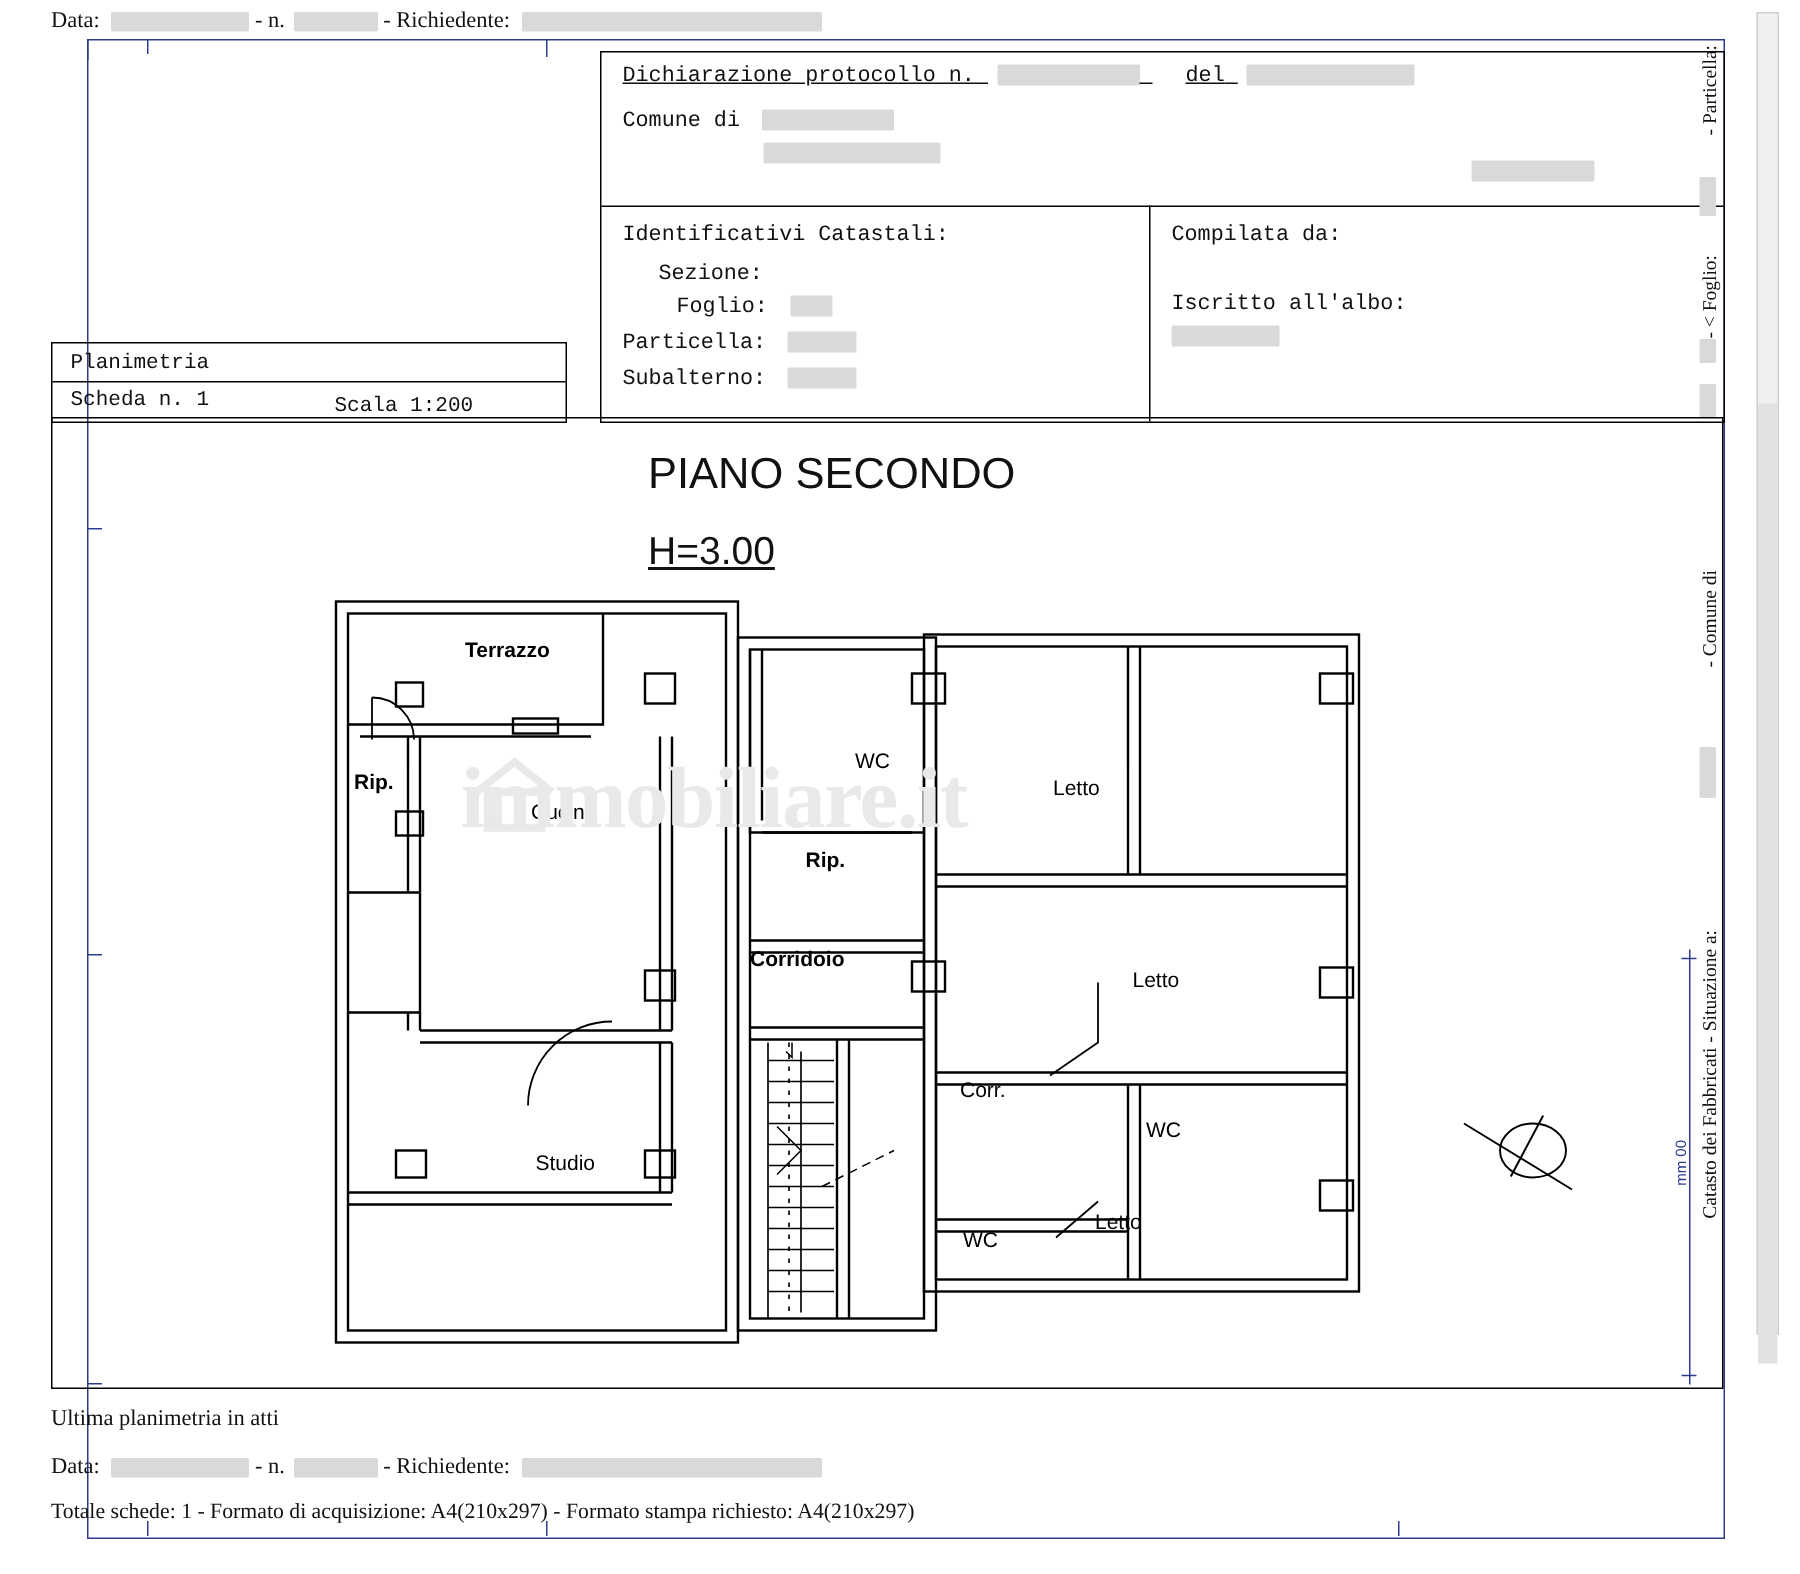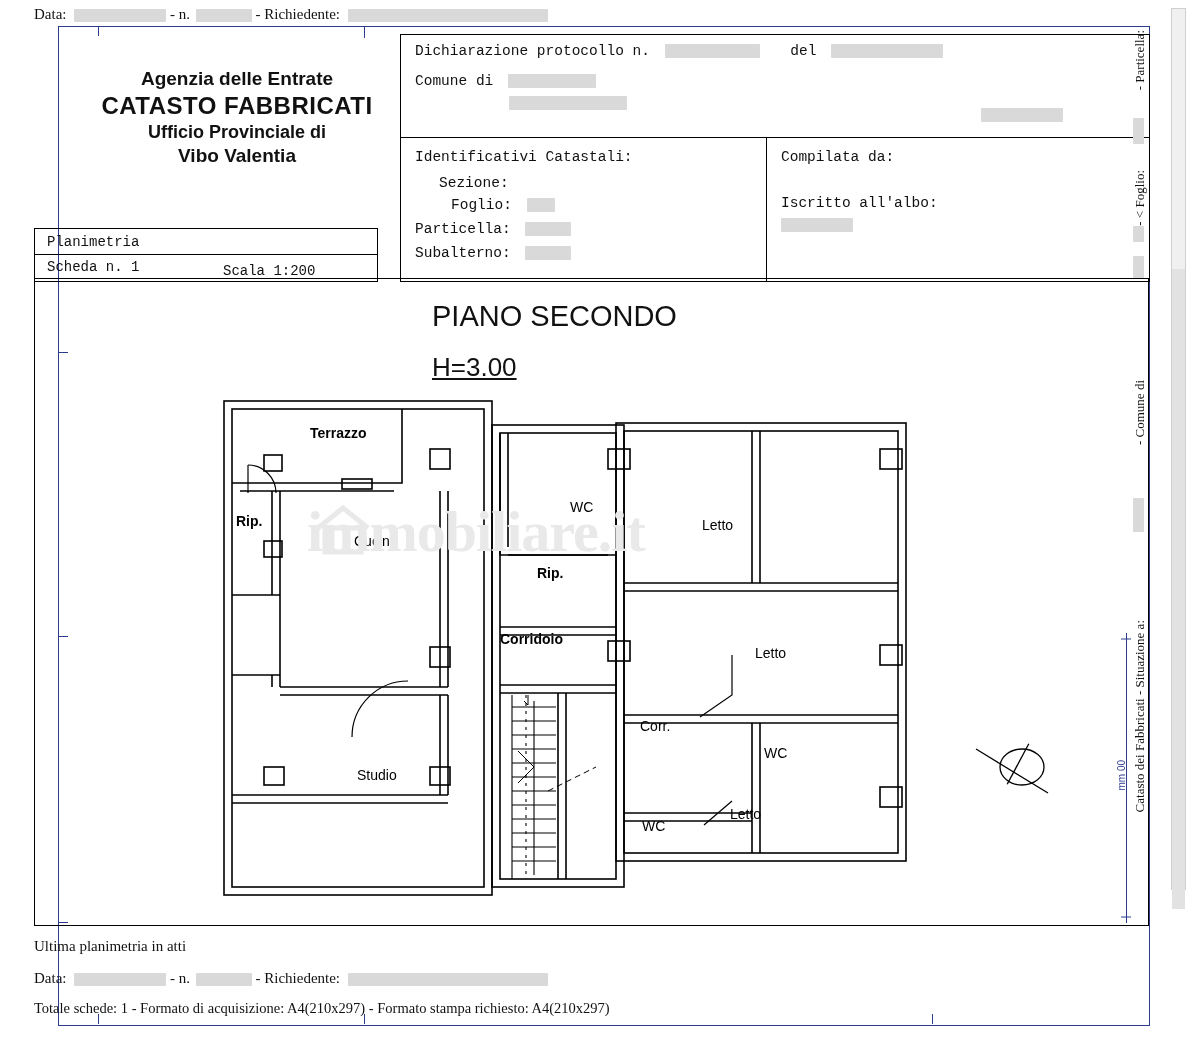--- a/index.html
+++ b/index.html
@@ -98,42 +98,36 @@
     <span style="left:46px;top:352px;width:10px;height:1px;"></span>
     <span style="left:46px;top:636px;width:10px;height:1px;"></span>
     <span style="left:46px;top:922px;width:10px;height:1px;"></span>
     <span style="left:352px;top:1014px;width:1px;height:10px;"></span>
     <span style="left:920px;top:1014px;width:1px;height:10px;"></span>
     <span style="left:86px;top:1014px;width:1px;height:10px;"></span>
   </div>
 
   <div class="doc-box"></div>
 
-  <div class="agency">
-    <div class="l1">Agenzia delle Entrate</div>
-    <div class="l2">CATASTO FABBRICATI</div>
-    <div class="l3">Ufficio Provinciale di</div>
-    <div class="l4">Vibo Valentia</div>
-  </div>
 
   <div class="plan-box">
     <div class="r1">
       <span>Planimetria</span>
     </div>
     <div class="r2">
       <span class="a">Scheda n. 1</span>
       <span class="b">Scala 1:200</span>
     </div>
   </div>
 
   <div class="proto">
     <div class="divh"></div>
     <div class="divv"></div>
 
-    <div class="line" style="left:14px;top:8px;">
+    <div class="line" style="left:14px;top:8px;text-decoration:underline;">
       <span>Dichiarazione protocollo n.</span>
       <span class="red" style="width:95px;margin-left:6px;height:14px;"></span>
       <span style="margin-left:22px;">del</span>
       <span class="red" style="width:112px;margin-left:6px;height:14px;"></span>
     </div>
 
     <div class="line" style="left:14px;top:38px;">
       <span>Comune di</span>
       <span class="red" style="width:88px;margin-left:6px;height:14px;"></span>
     </div>

